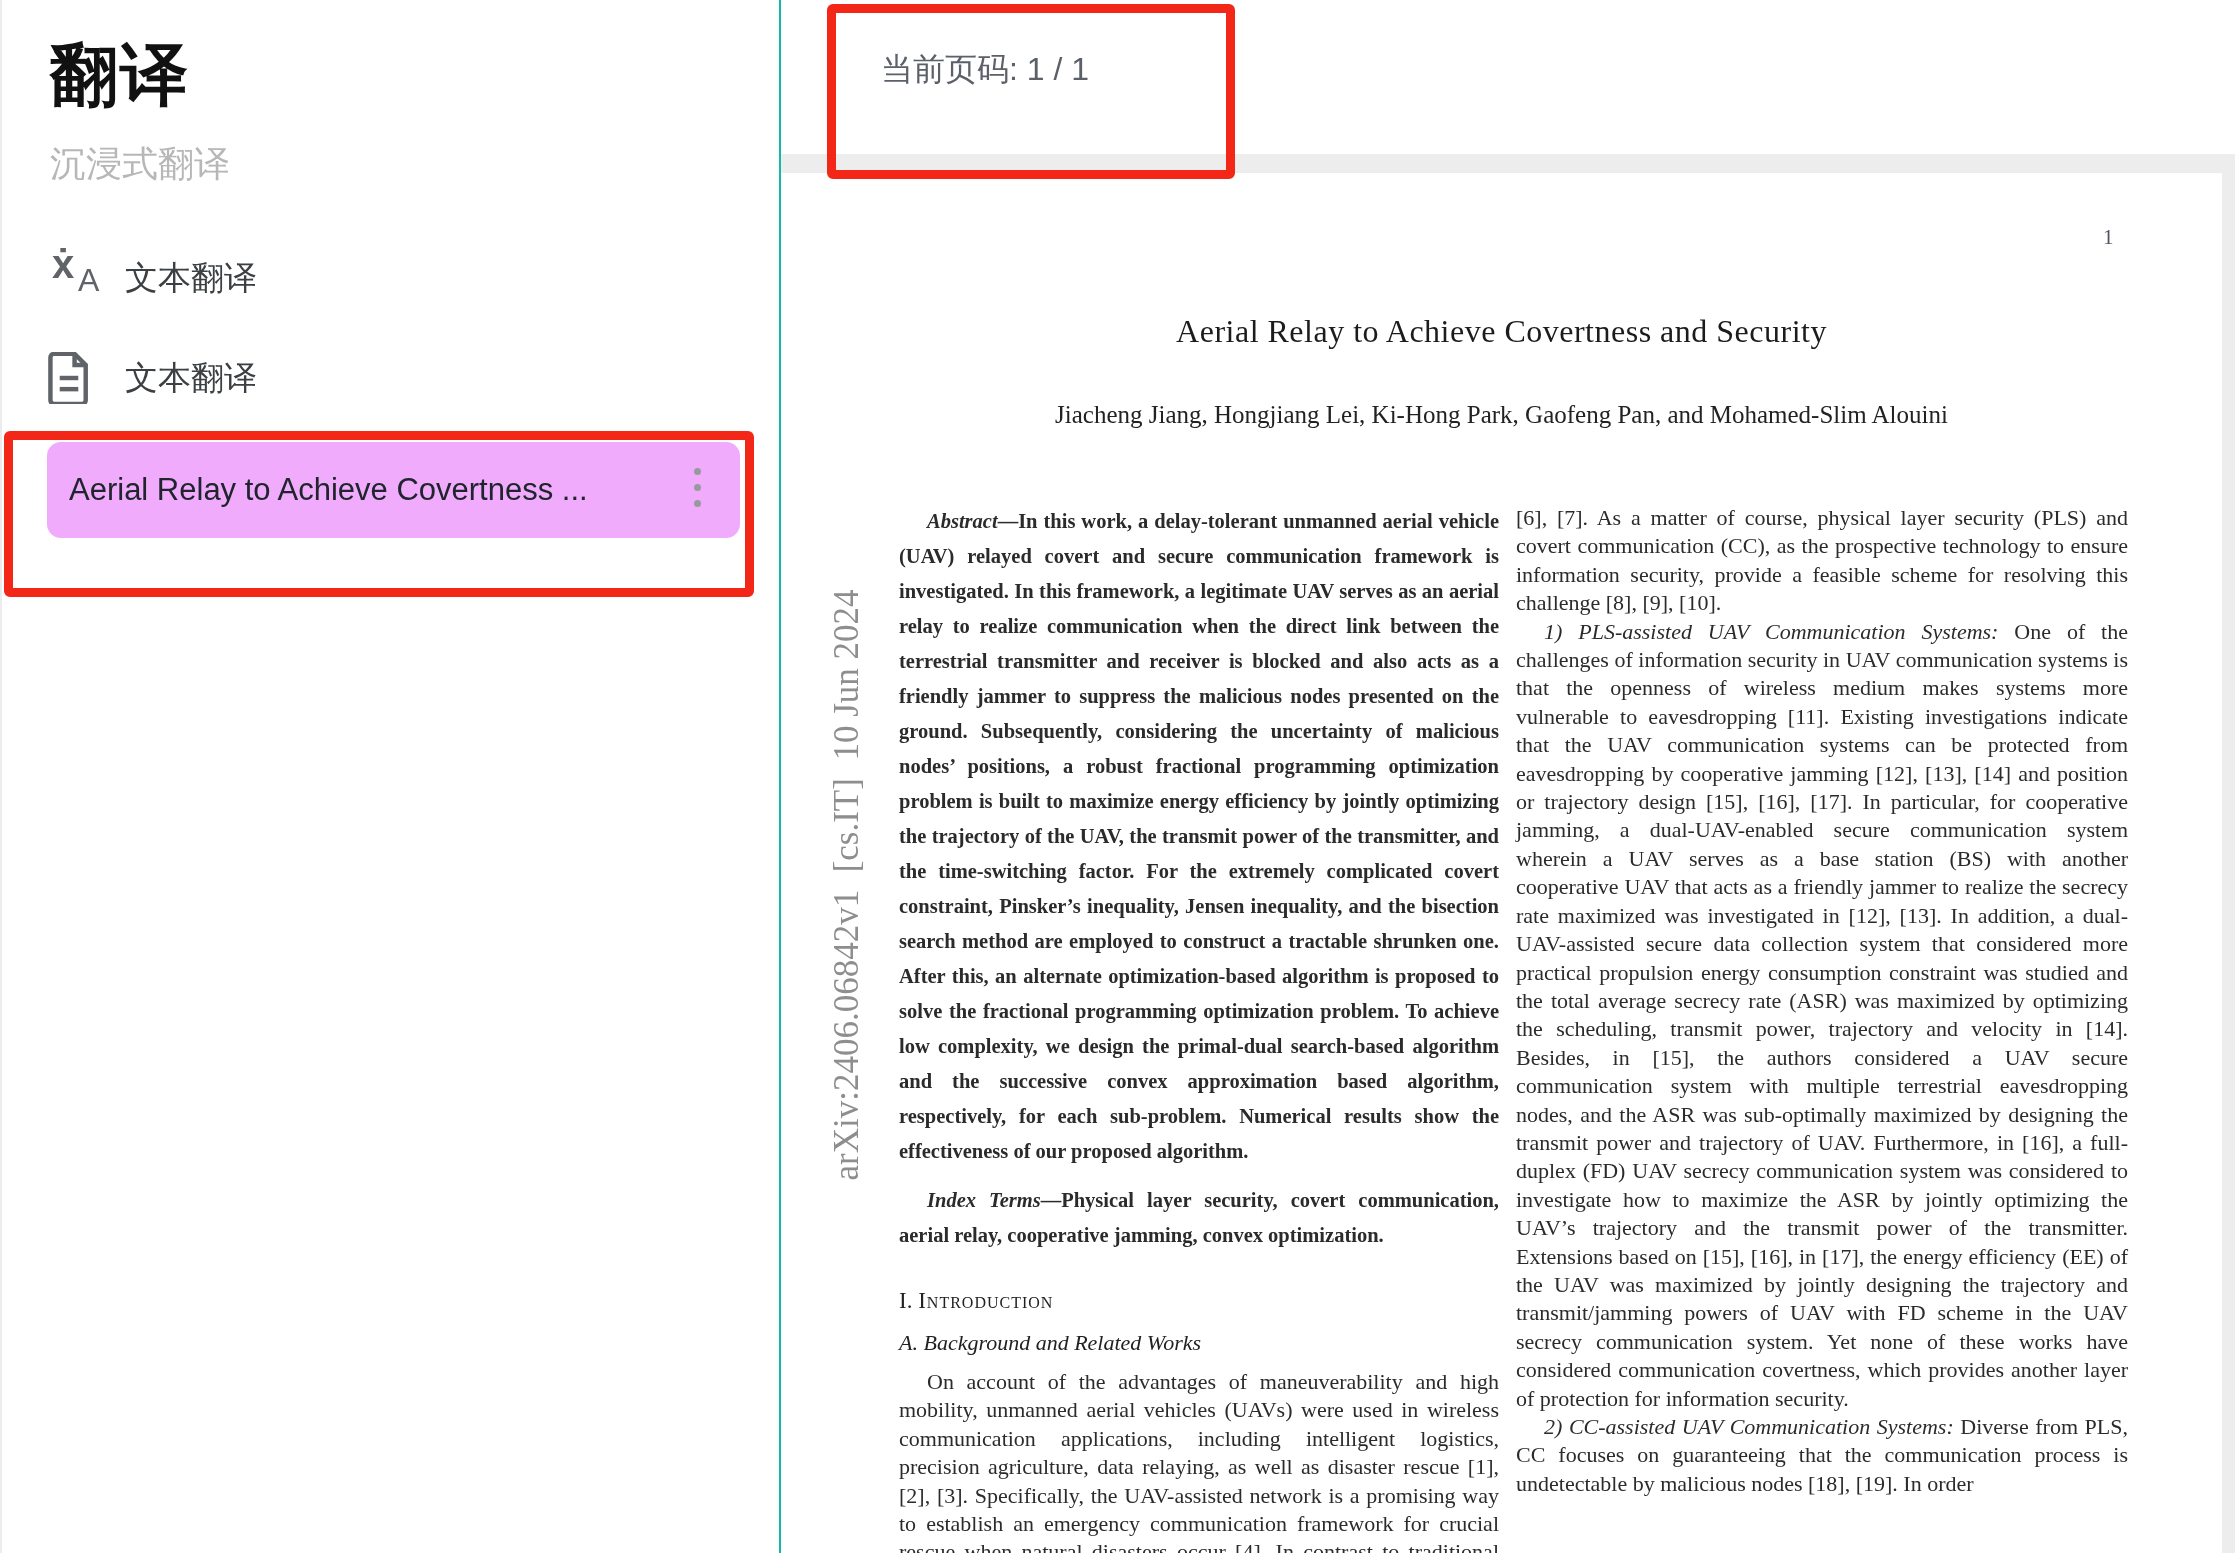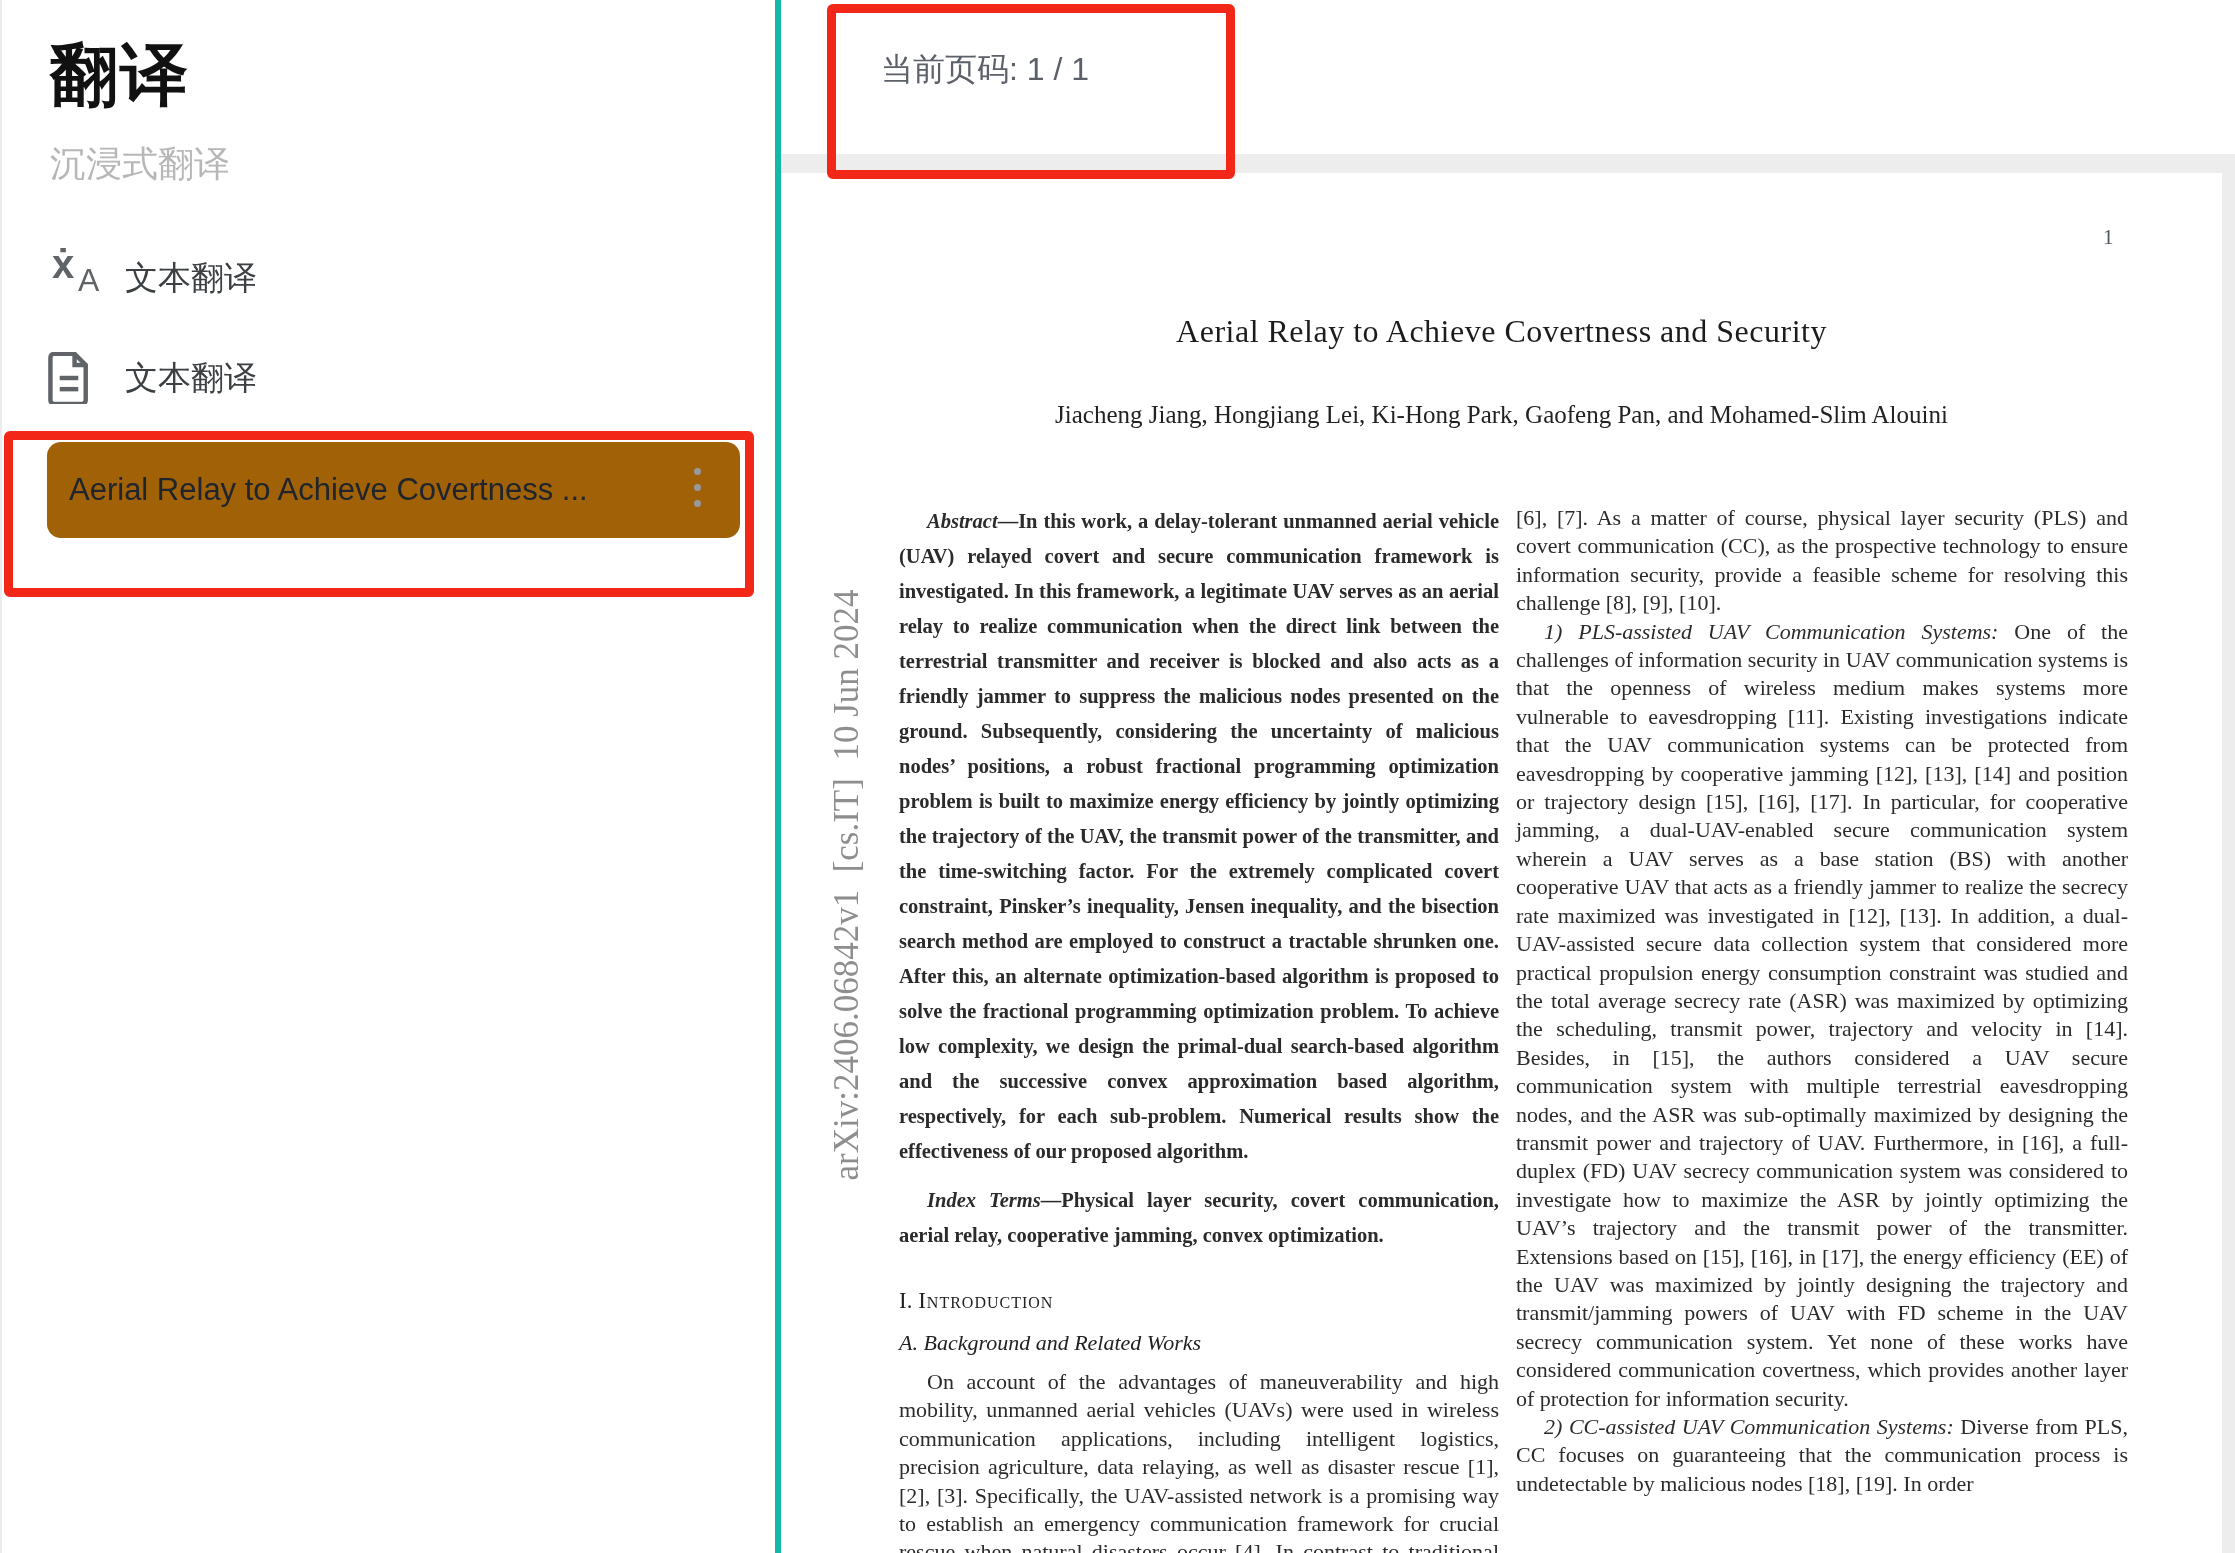--- a/index.html
+++ b/index.html
@@ -2,36 +2,36 @@
 <html><head>
 <meta charset="utf-8">
 <style>
   * { margin:0; padding:0; box-sizing:border-box; }
   html,body { width:2235px; height:1553px; overflow:hidden; background:#fff;
               font-family:"Liberation Sans", sans-serif; }
   .app { position:relative; width:2235px; height:1553px; display:flex; }
 
   
   .sidebar { position:relative; width:781px; height:100%; background:#fff;
-             border-left:2px solid #ececec; border-right:6px solid #14b8a6; flex:none; }
+             border-left:2px solid #ececec; border-right:2px solid #14b8a6; flex:none; }
   .app-title { position:absolute; left:48px; top:30px; font-size:68px; font-weight:800;
                color:#111; letter-spacing:2px; }
   .app-subtitle { position:absolute; left:48px; top:140px; font-size:36px; color:#b7b7b7; }
   .nav-item { position:absolute; left:44px; width:600px; height:64px; display:flex;
               align-items:center; cursor:pointer; }
   .nav-item-1 { top:246px; }
   .nav-item-2 { top:346px; }
   .nav-icon { width:64px; height:56px; color:#606469; position:relative; flex:none; }
   .ticon-x { position:absolute; left:6px; top:-8px; font-size:40px; font-weight:600; }
   .ticon-a { position:absolute; left:32px; top:12px; font-size:32px; font-weight:500; }
   .nav-label { font-size:33px; color:#3c4043; margin-left:15px; }
   .doc-icon { margin-top:4px; }
 
   .doc-item { position:absolute; left:45px; top:442px; width:693px; height:96px;
-              background:#a16207; border-radius:14px; display:flex; align-items:center;
+              background:#f0abfc; border-radius:14px; display:flex; align-items:center;
               padding:0 28px 0 22px; cursor:pointer; }
   .doc-title { font-size:31px; color:#20242c; white-space:nowrap; overflow:hidden;
                width:600px; flex:1; }
   .kebab { width:30px; height:60px; position:relative; flex:none; cursor:pointer; }
   .kebab i { position:absolute; left:12px; width:7px; height:7px; border-radius:50%;
              background:#97999e; }
   .kebab i:nth-child(1){ top:8px; } .kebab i:nth-child(2){ top:24px; } .kebab i:nth-child(3){ top:40px; }
 
   .red-box { position:absolute; border:9px solid #f22718; border-radius:6px; z-index:30;
              pointer-events:none; }

